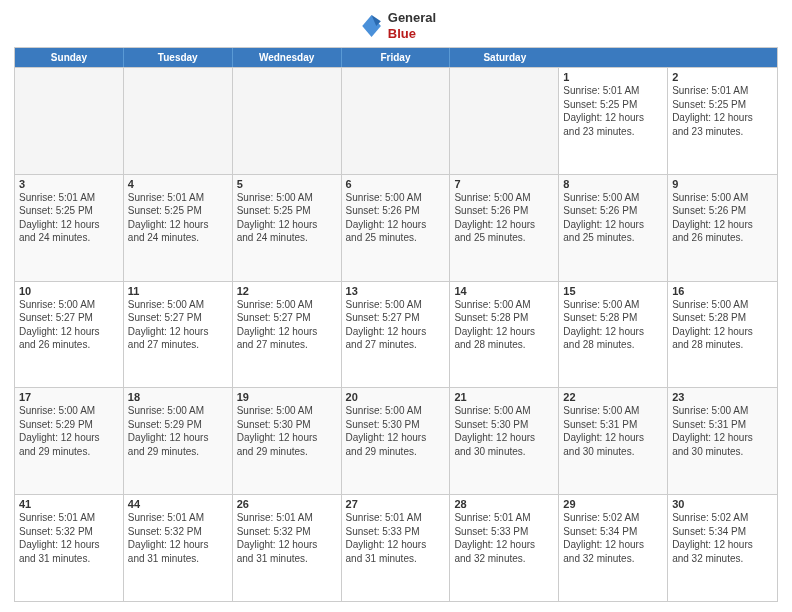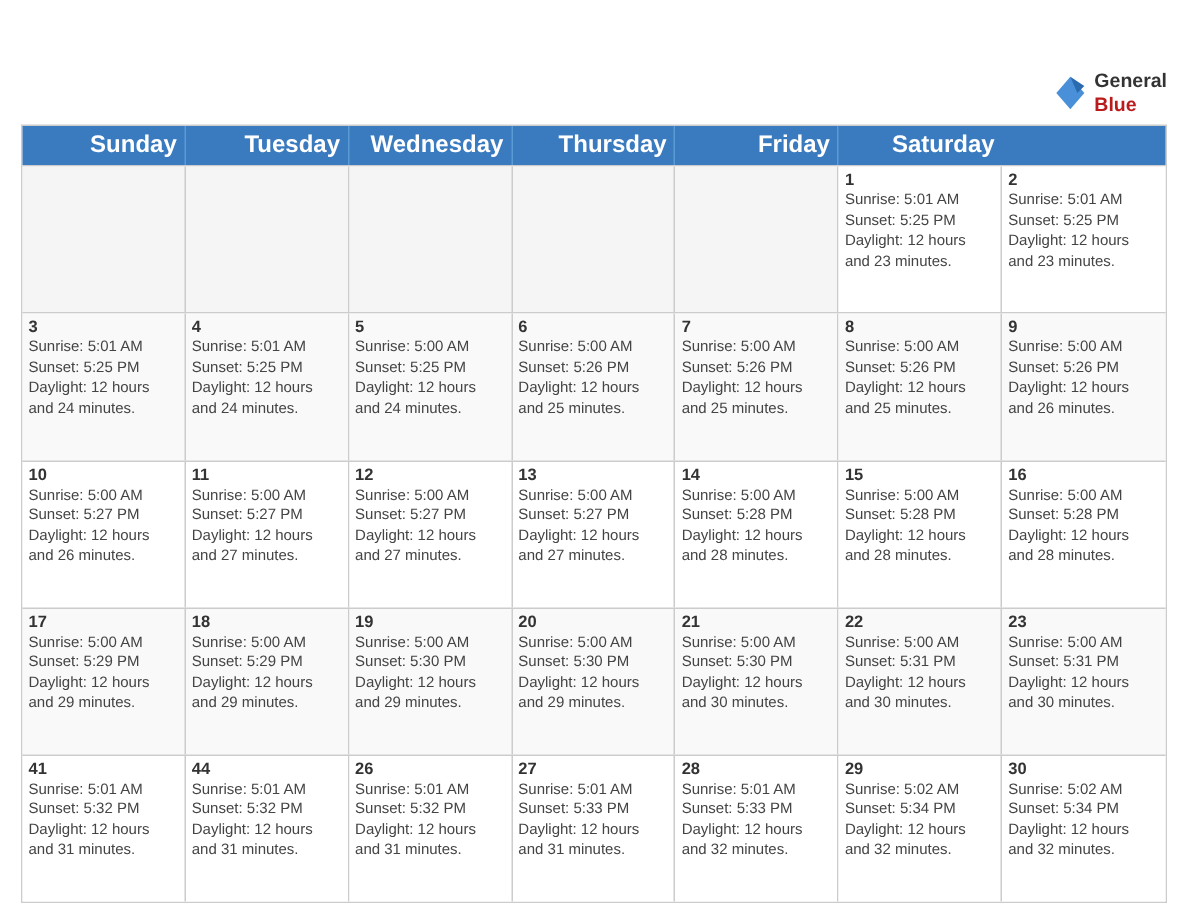--- a/index.html
+++ b/index.html
@@ -12,24 +12,23 @@
     }
     .page {
       width: 792px;
       height: 612px;
       padding: 10px 14px;
       display: flex;
       flex-direction: column;
     }
     .header {
       display: flex;
-      justify-content: flex-end;
+      justify-content: center;
       align-items: flex-start;
       margin-bottom: 6px;
-      margin-top: 36px;
     }
     .logo {
       display: flex;
       align-items: center;
       gap: 4px;
     }
     .logo-text {
       font-size: 13px;
       line-height: 1.2;
       color: #333;
@@ -61,24 +60,24 @@
       flex-direction: column;
       border: 1px solid #ccc;
     }
     .cal-header {
       display: grid;
       grid-template-columns: repeat(7, 1fr);
       background: #3a7abf;
     }
     .cal-header-cell {
       color: #fff;
-      font-size: 16px;
+      font-size: 10px;
       font-weight: bold;
       padding: 4px 5px;
-      text-align: right;
+      text-align: center;
       border-right: 1px solid #5a9ad5;
     }
     .cal-header-cell:last-child { border-right: none; }
     .cal-body {
       flex: 1;
       display: flex;
       flex-direction: column;
     }
     .cal-row {
       display: grid;
@@ -129,21 +128,20 @@
       <div class="month-title"></div>
       <div class="location"></div>
     </div>
   </div>
 
   <div class="calendar">
     <div class="cal-header" id="cal-header">
         <div class="cal-header-cell">Sunday</div>
         <div class="cal-header-cell">Tuesday</div>
         <div class="cal-header-cell">Wednesday</div>
-        <div class="cal-header-cell">Thursday</div>
         <div class="cal-header-cell">Friday</div>
         <div class="cal-header-cell">Saturday</div>
       </div>
     <div class="cal-body" id="cal-body">
         <div class="cal-row">
           <div class="cal-cell empty"></div>
           <div class="cal-cell empty"></div>
           <div class="cal-cell empty"></div>
           <div class="cal-cell empty"></div>
           <div class="cal-cell empty"></div>

